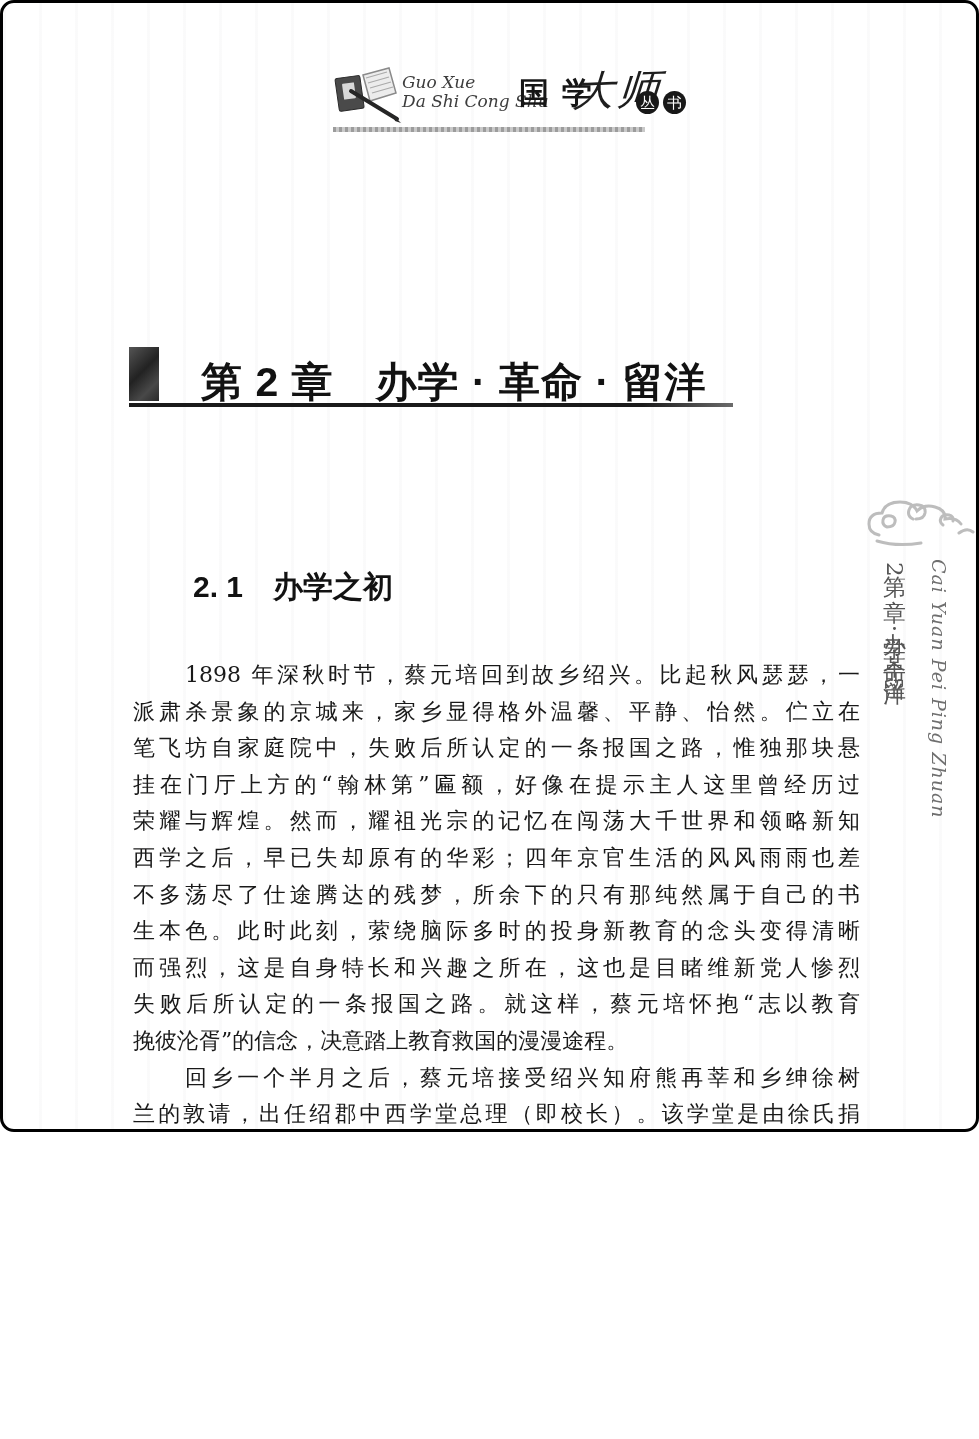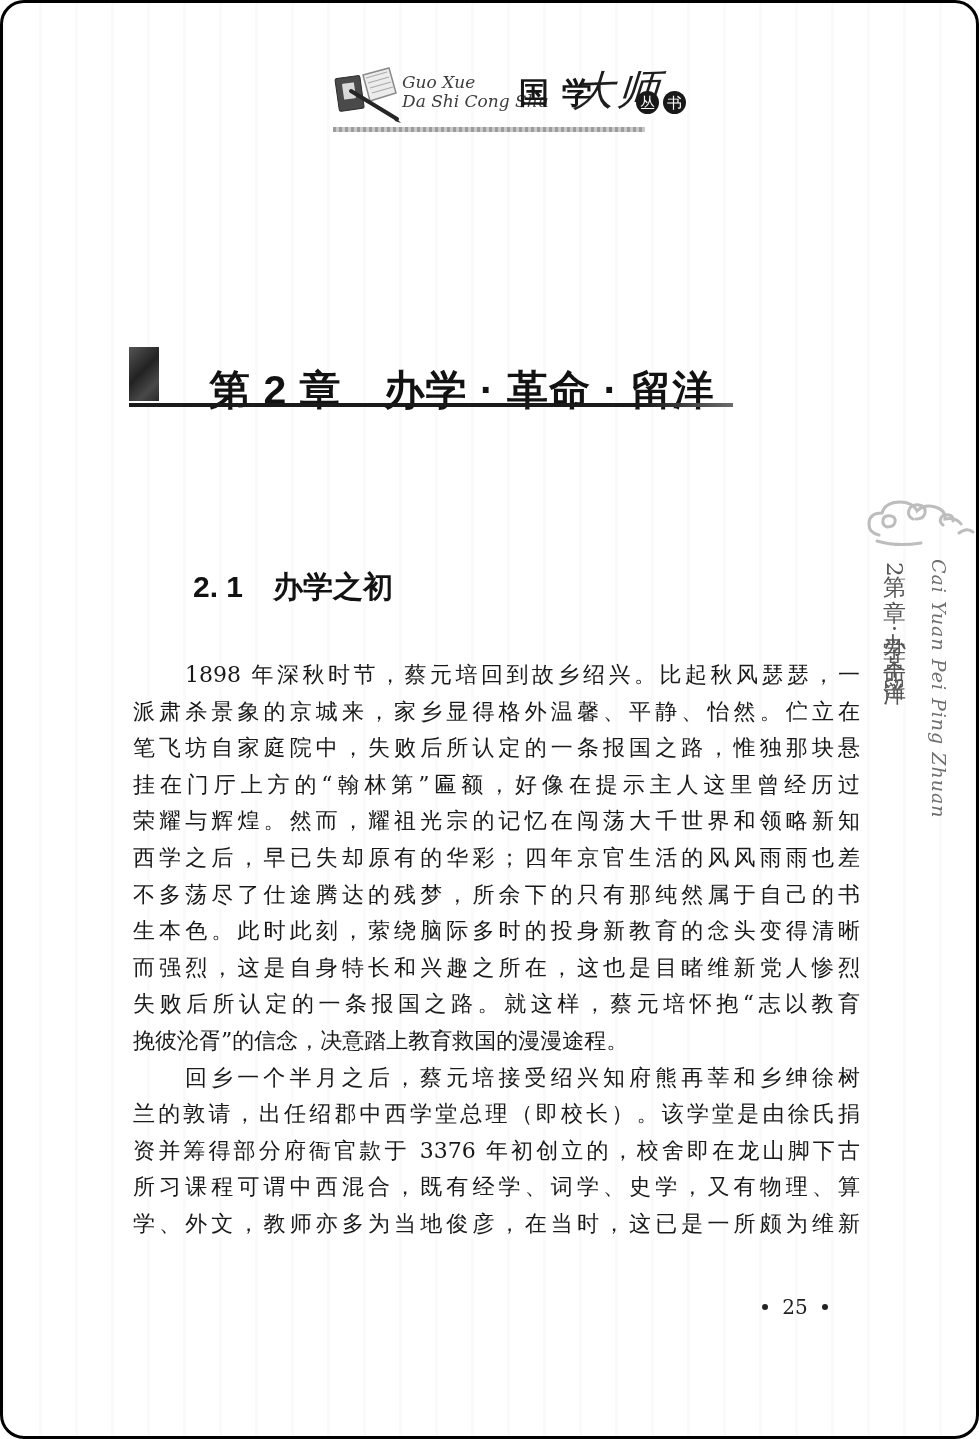--- a/index.html
+++ b/index.html
@@ -1,21 +1,21 @@
 <!DOCTYPE html>
 <html><head>
 <meta charset="utf-8">
 <style>
   * { box-sizing: border-box; }
   html, body { margin: 0; padding: 0; background: #ffffff; }
   .page {
     position: relative;
-    width: 979px; height: 1439px;
+    width: 979px; height: 1132px;
     border: 3px solid #000;
-    border-radius: 24px;
+    border-radius: 14px;
     overflow: hidden;
     background-color: #fff;
     background-image: repeating-linear-gradient(90deg, rgba(120,120,130,0.035) 0 3px, rgba(0,0,0,0) 3px 36px);
     font-family: "DejaVu Serif", "Liberation Serif", serif;
   }
 
   
   .logo-icon { position: absolute; left: 330px; top: 62px; }
   .pinyin { position: absolute; left: 399px; top: 70px; font-style: italic; color: #3d3d3d; font-size: 17px; line-height: 19px; }
   .cn-bold { position: absolute; left: 516px; top: 70px; font-size: 30px; font-weight: bold; color: #161616;
@@ -25,21 +25,21 @@
   .badge { position: absolute; width: 23px; height: 23px; border-radius: 50%; background: #181818; color: #fff;
            font-size: 15px; line-height: 23px; text-align: center; font-family: "Liberation Sans", sans-serif; }
   .badge.b1 { left: 633px; top: 88px; }
   .badge.b2 { left: 660px; top: 88px; }
   .header-rule { position: absolute; left: 330px; top: 124px; width: 312px; height: 5px;
                  background: repeating-linear-gradient(90deg, #9c9c9c 0 3px, #c9c9c9 3px 6px); }
 
   
   .chapter-block { position: absolute; left: 126px; top: 344px; width: 30px; height: 54px;
                    background: linear-gradient(135deg, #555 0%, #222 45%, #484848 75%, #2a2a2a 100%); }
-  .chapter-title { position: absolute; left: 190px; top: 344px; margin: 16px; font-size: 41px; line-height: 54px;
+  .chapter-title { position: absolute; left: 190px; top: 344px; margin: 8px; font-size: 41px; line-height: 54px;
                    font-weight: bold; color: #121212; letter-spacing: 1px;
                    font-family: "Liberation Sans", sans-serif; white-space: nowrap; }
   .chapter-rule { position: absolute; left: 126px; top: 400px; width: 604px; height: 4px;
                   background: linear-gradient(90deg, #1a1a1a 0 85%, #6b6b6b 100%); }
 
   
   .section { position: absolute; left: 186px; top: 560px; margin: 4px; font-size: 30px; font-weight: bold;
              color: #121212; font-family: "Liberation Sans", sans-serif; white-space: nowrap; }
   .sec-gap { display: inline-block; width: 30px; }
 

